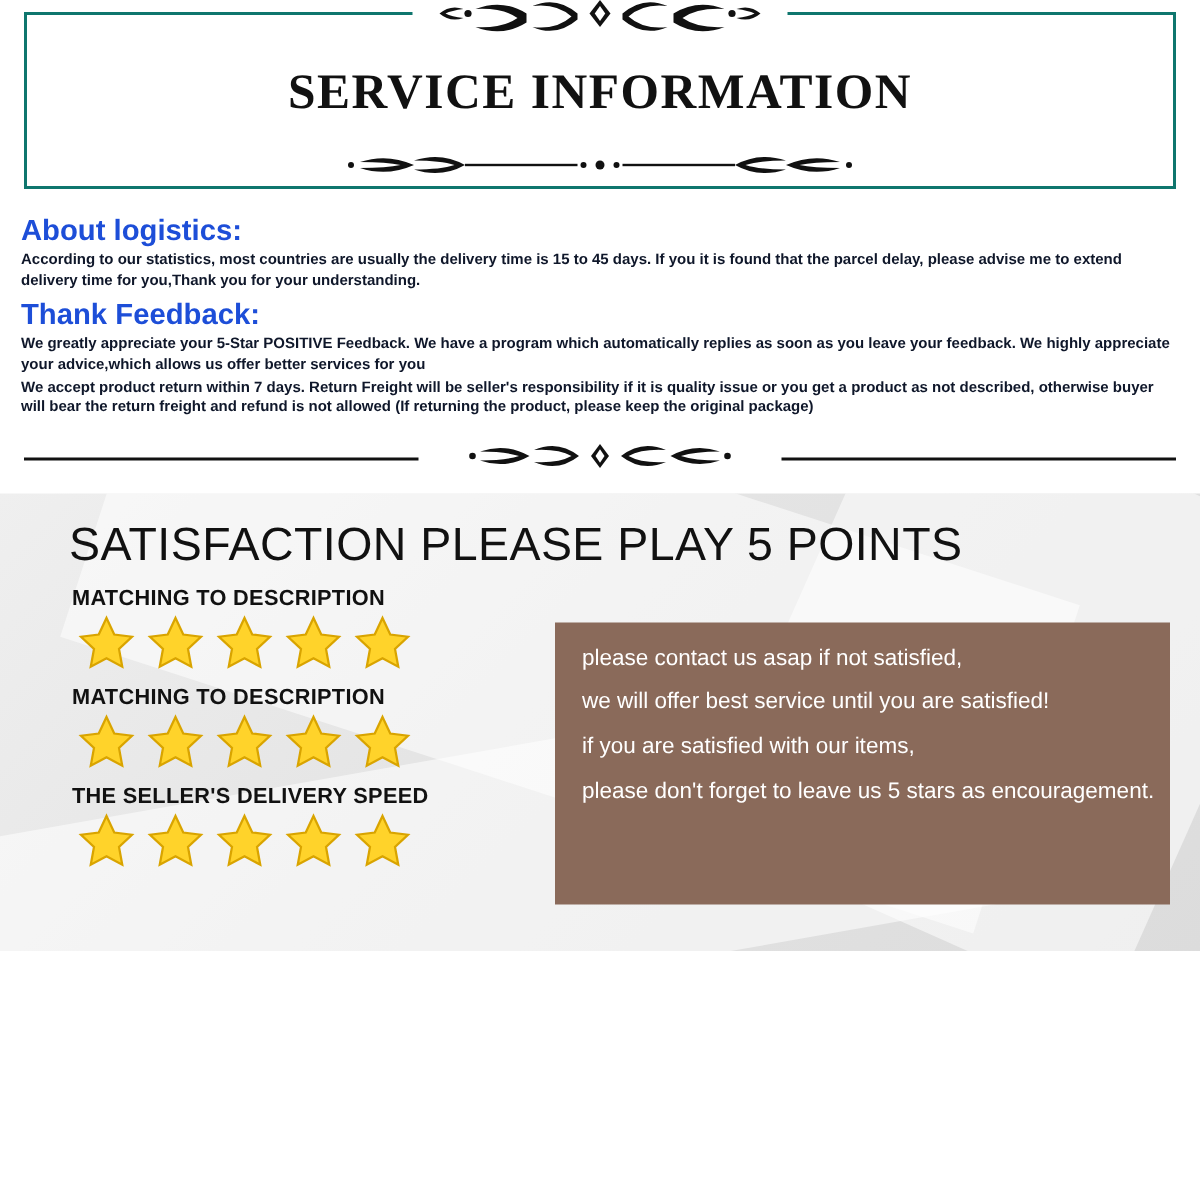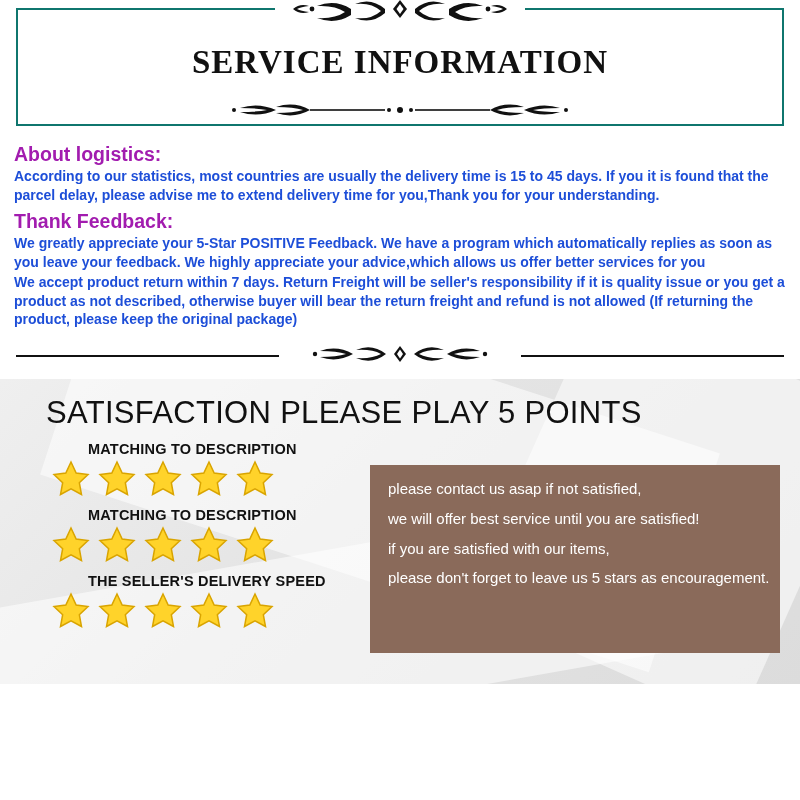--- a/index.html
+++ b/index.html
@@ -60,29 +60,29 @@
   .orn svg { display: block; }
 
   
   .body-text {
     padding: 12px 14px 0 14px;
   }
   .sec-head {
     font-family: "Liberation Sans", sans-serif;
     font-weight: bold;
     font-size: 19.5px;
-    color: #a21caf;
+    color: #1d4ed8;
     margin: 4px 0 1px 0;
     line-height: 1.25;
   }
   .sec-body {
     font-family: "Liberation Sans", sans-serif;
     font-weight: bold;
-    font-size: 14px;
-    color: #1d4ed8;
+    font-size: 10px;
+    color: #0f172a;
     line-height: 1.33;
     margin: 0 0 2px 0;
   }
 
   
   .divider {
     position: relative;
     margin: 14px 16px 0 16px;
     height: 26px;
   }
@@ -153,21 +153,20 @@
     position: absolute;
     left: 48px;
   }
   .rating-label {
     font-family: "Liberation Sans", sans-serif;
     font-weight: bold;
     font-size: 14.5px;
     color: #111111;
     letter-spacing: 0.2px;
     margin-bottom: 2px;
-    margin-left: 40px;
   }
   .stars {
     display: flex;
     gap: 4px;
     margin-left: 2px;
   }
   .star { display: block; }
 
   
   .note-box {

